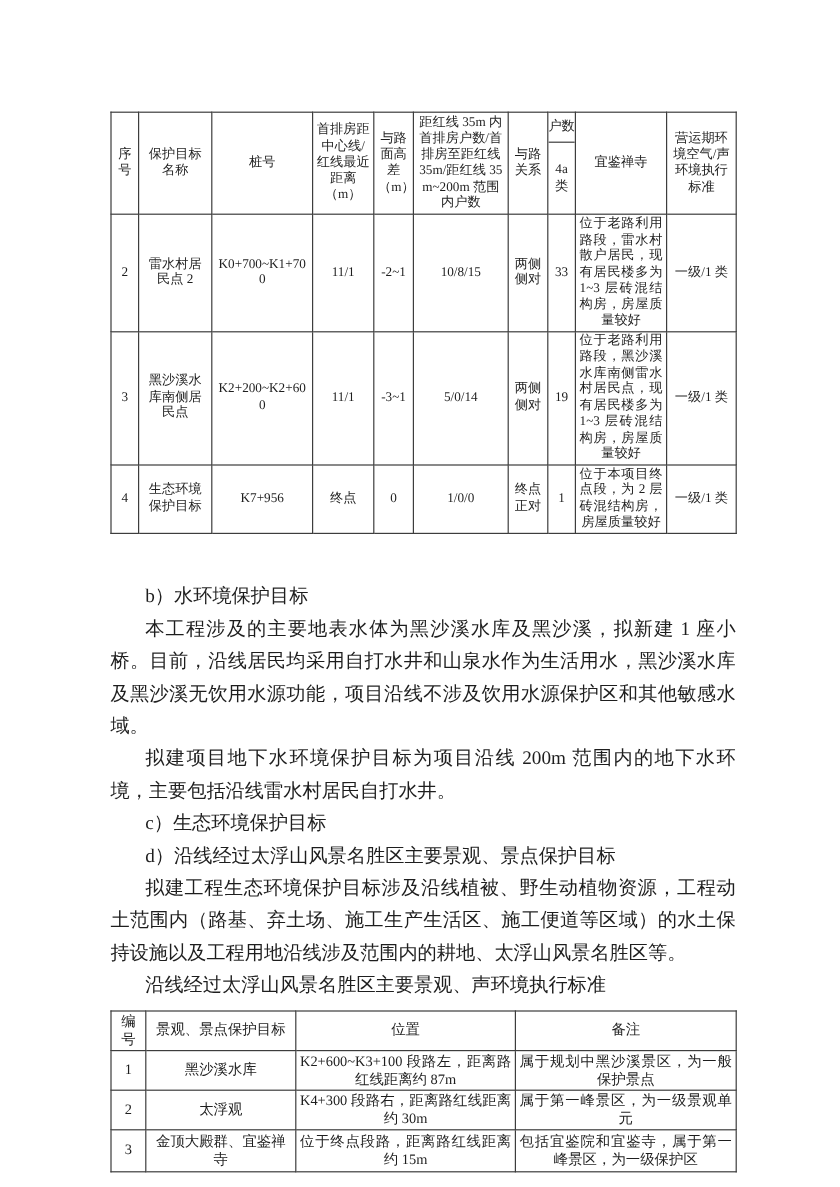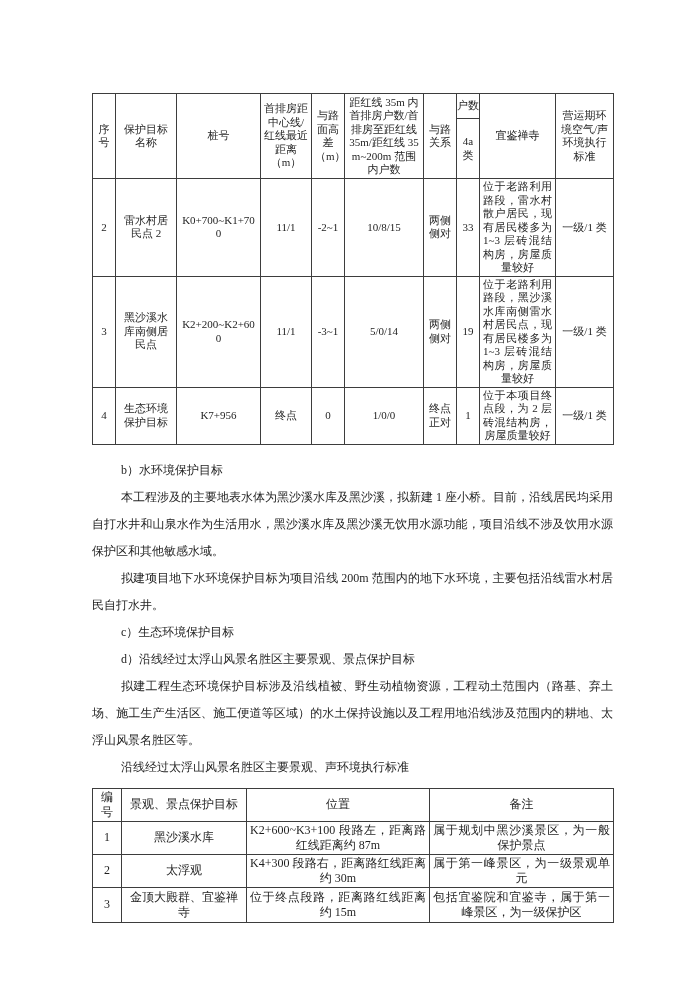--- a/index.html
+++ b/index.html
@@ -59,22 +59,22 @@
     align-items: center;
     justify-content: center;
   }
   .just {
     text-align: justify;
     text-align-last: center;
   }
   .nowrap { white-space: nowrap; word-break: keep-all; }
   
   .body-text {
-    margin-top: 12px;
-    font-size: 12px;
+    margin-top: 39px;
+    font-size: 16px;
     line-height: 27px;
     text-align: justify;
     width: 521px;
   }
   .body-text p {
     margin: 0;
     text-indent: 29px;
   }
   
   .t2 { margin-top: 7px; }

